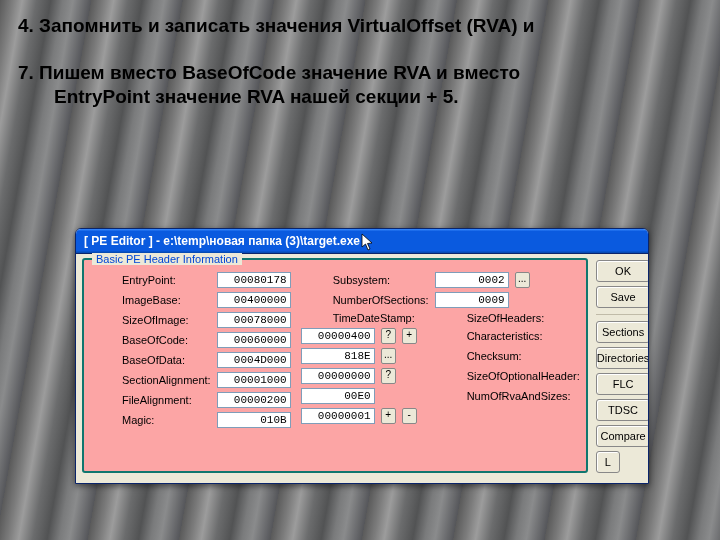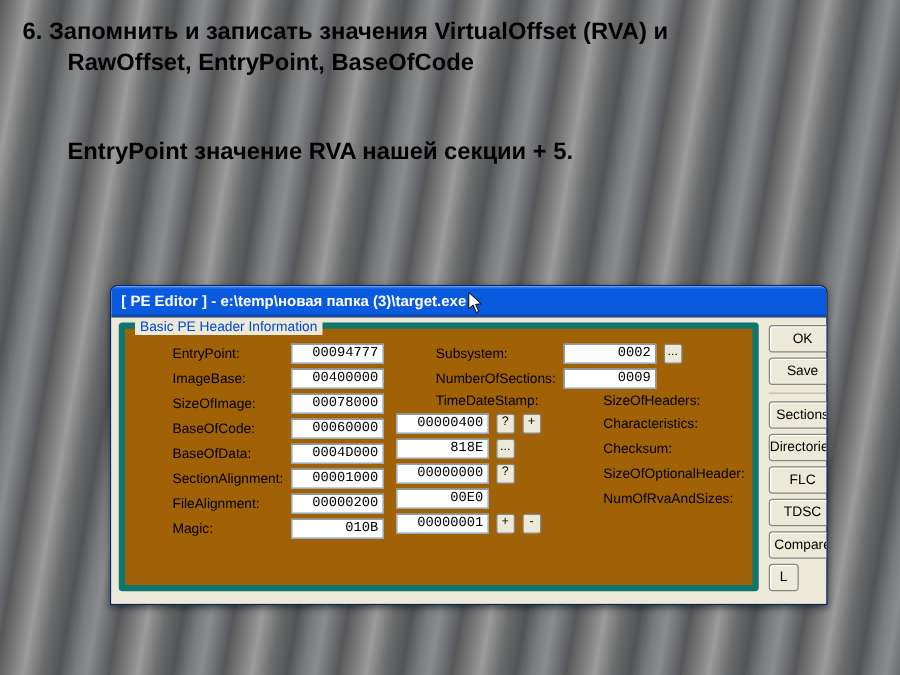--- a/index.html
+++ b/index.html
@@ -24,21 +24,21 @@
     color: #000;
     font-size: 19px;
     font-weight: bold;
     line-height: 1.3;
   }
   .instr .cont { margin-left: 36px; }
   .instr + .instr { margin-top: 22px; }
 
   .window {
     position: absolute;
-    left: 88px; top: 228px;
+    left: 75px; top: 228px;
     width: 572px;
     border: 1px solid #0a246a;
     border-radius: 6px 6px 0 0;
     box-shadow: 0 2px 6px rgba(0,0,0,0.5);
     font-size: 11px;
     background: #ece9d8;
     overflow: hidden;
   }
   .titlebar {
     height: 24px;
@@ -58,24 +58,24 @@
     width:0; height:0;
   }
   .cursor svg { width:14px; height:18px; }
   .body {
     background: #ece9d8;
     padding: 4px 6px 10px 6px;
     display: flex;
   }
   .group {
     flex: 1;
-    border: 5px solid #0f766e;
+    border: 2px solid #0f766e;
     border-radius: 3px;
     padding: 6px 6px 6px 6px;
-    background: #a16207;
+    background: #fca5a5;
     position: relative;
   }
   .group > .legend {
     position: absolute;
     top: -7px; left: 8px;
     background: #ece9d8;
     padding: 0 4px;
     color: #0046d5;
     font-size: 11px;
   }
@@ -146,46 +146,45 @@
     height:1px;
     background:#c0bba8;
     margin:2px 0;
   }
 </style>
 </head>
 <body>
 <div class="bg">
 
   <div class="instr">
-    <span>6. Запомнить и записать значения VirtualOffset (RVA) и</span><br>
-    <span class="cont">RawOffset, EntryPoint, BaseOfCode</span>
+    <span>4. Запомнить и записать значения VirtualOffset (RVA) и</span><br>
   </div>
 
   <div class="instr">
-    <br>
+    <span>7. Пишем вместо BaseOfCode значение RVA и вместо</span><br>
     <span class="cont">EntryPoint значение RVA нашей секции + 5.</span>
   </div>
 
   <div class="window">
     <div class="titlebar">
       <span>[ PE Editor ] - e:\temp\новая папка (3)\target.exe</span>
       <div class="cursor">
         <svg viewBox="0 0 14 18">
             <path d="M1 1 L1 14 L4.5 11 L7 17 L9 16 L6.5 10.5 L11 10 Z" fill="#fff" stroke="#000" stroke-width="0.8"></path>
           </svg>
       </div>
     </div>
     <div class="body">
       <div class="group">
         <div class="legend">Basic PE Header Information</div>
         <div class="cols">
 
           <div class="col">
             <div class="lbl">EntryPoint:</div>
-            <div class="inp">00094777</div>
+            <div class="inp">00080178</div>
 
             <div class="lbl">ImageBase:</div>
             <div class="inp">00400000</div>
 
             <div class="lbl">SizeOfImage:</div>
             <div class="inp">00078000</div>
 
             <div class="lbl">BaseOfCode:</div>
             <div class="inp">00060000</div>
 

